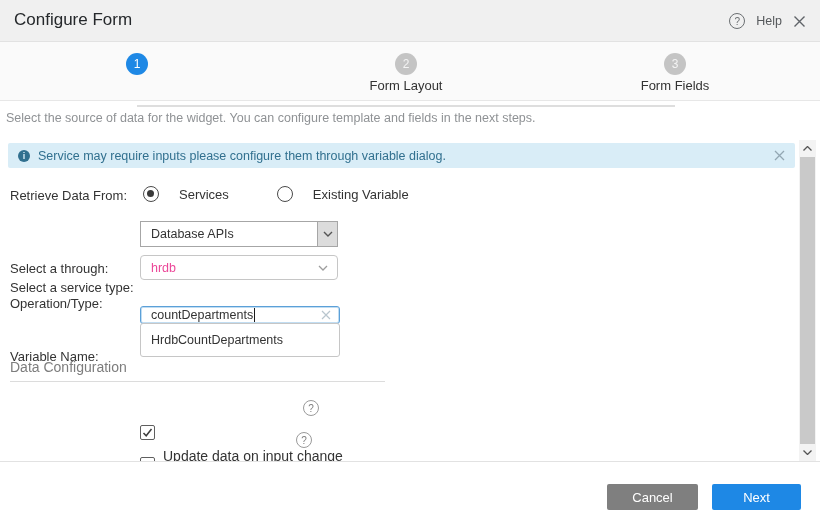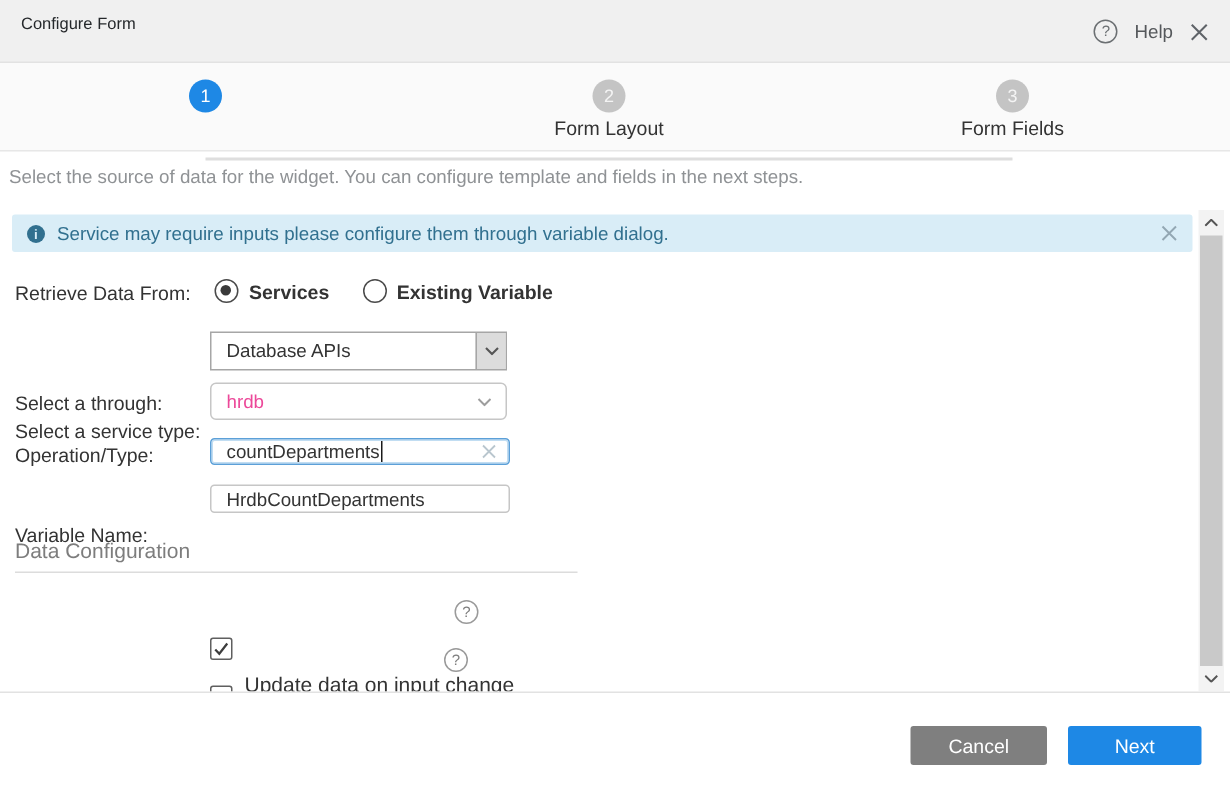--- a/index.html
+++ b/index.html
@@ -1,21 +1,21 @@
 <!DOCTYPE html>
 <html><head>
 <meta charset="utf-8">
 <style>
   html,body{margin:0;padding:0;}
   body{width:820px;height:525px;font-family:"Liberation Sans",sans-serif;overflow:hidden;background:#fff;}
   .dialog{position:relative;width:820px;height:525px;background:#fff;}
 
   
   .hdr{position:absolute;top:0;left:0;right:0;height:42px;background:#f0f0f0;border-bottom:1px solid #e2e2e2;box-sizing:border-box;}
-  .hdr-title{position:absolute;left:14px;top:10px;font-size:11px;color:#25282b;}
+  .hdr-title{position:absolute;left:14px;top:10px;font-size:17px;color:#25282b;}
   .hdr-right{position:absolute;right:14px;top:0;height:42px;display:flex;align-items:center;gap:11px;}
   .qcircle{width:16px;height:16px;border:1.3px solid #6b6f72;border-radius:50%;box-sizing:border-box;
            display:flex;align-items:center;justify-content:center;font-size:10px;color:#6b6f72;cursor:pointer;}
   .hdr-help{font-size:12.5px;color:#55585b;cursor:pointer;}
   .xicon{cursor:pointer;display:flex;align-items:center;}
 
   
   .stepper{position:absolute;top:42px;left:0;right:0;height:59px;background:#fafafa;border-bottom:1px solid #e7e7e7;box-sizing:border-box;}
   .connector{position:absolute;top:63px;left:137px;width:538px;height:2px;background:#dedede;}
   .step-circle{position:absolute;top:53px;width:22px;height:22px;border-radius:50%;display:flex;align-items:center;justify-content:center;
@@ -30,44 +30,44 @@
   
   .banner{position:absolute;left:8px;top:143px;width:787px;height:25px;background:#d9edf7;border-radius:2px;
           display:flex;align-items:center;box-sizing:border-box;padding:0 10px;}
   .info-dot{width:12px;height:12px;border-radius:50%;background:#31708f;color:#d9edf7;font-size:9px;font-weight:bold;
             display:flex;align-items:center;justify-content:center;flex:0 0 auto;}
   .banner-text{margin-left:8px;font-size:12.5px;color:#31708f;}
   .banner-x{margin-left:auto;cursor:pointer;display:flex;align-items:center;}
 
   
   .flabel{position:absolute;left:10px;font-size:13px;color:#333;}
-  .radio-row{position:absolute;left:143px;top:186px;display:flex;align-items:center;gap:7px;font-weight:bold;}
+  .radio-row{position:absolute;left:143px;top:186px;display:flex;align-items:center;gap:20px;}
   .radio{width:16px;height:16px;border:1.6px solid #4a4a4a;border-radius:50%;box-sizing:border-box;position:relative;cursor:pointer;background:#fff;}
   .radio.sel::after{content:"";position:absolute;left:3px;top:3px;width:7px;height:7px;border-radius:50%;background:#3a3a3a;}
   .radio-lbl{font-size:13px;color:#333;cursor:pointer;}
   .radio-gap{width:8px;}
 
   .sel1{position:absolute;left:140px;top:221px;width:198px;height:26px;border:1px solid #a6a6a6;box-sizing:border-box;
         background:#fff;display:flex;align-items:center;cursor:pointer;}
   .sel1-text{flex:1;padding-left:10px;font-size:12.5px;color:#333;}
   .sel1-btn{width:20px;height:100%;background:#dcdcdc;border-left:1px solid #a6a6a6;box-sizing:border-box;
             display:flex;align-items:center;justify-content:center;}
 
   .sel2{position:absolute;left:140px;top:255px;width:198px;height:25px;border:1px solid #c6c6c6;border-radius:4px;box-sizing:border-box;
         background:#fff;display:flex;align-items:center;cursor:pointer;}
   .sel2-text{flex:1;padding-left:10px;font-size:12.5px;color:#ec4899;}
   .sel2-chev{margin-right:9px;display:flex;align-items:center;}
 
-  .opfield{position:absolute;left:140px;top:292px;width:200px;height:18px;border:1px solid #5ca0d8;border-radius:3px;box-sizing:border-box;
+  .opfield{position:absolute;left:140px;top:306px;width:200px;height:18px;border:1px solid #5ca0d8;border-radius:3px;box-sizing:border-box;
            box-shadow:inset 0 0 0 1px rgba(142,193,232,.55);background:#fff;display:flex;align-items:center;cursor:text;}
   .op-text{padding-left:10px;font-size:12.5px;color:#333;}
   .caret{width:1px;height:14px;background:#1a1a1a;margin-left:1px;}
   .op-clear{margin-left:auto;margin-right:8px;cursor:pointer;display:flex;align-items:center;}
 
-  .varinput{position:absolute;left:140px;top:323px;width:200px;height:19px;border:1px solid #c6c6c6;border-radius:3px;box-sizing:border-box;
+  .varinput{position:absolute;left:140px;top:323px;width:200px;height:34px;border:1px solid #c6c6c6;border-radius:3px;box-sizing:border-box;
             padding:0 0 0 10px;font-family:"Liberation Sans",sans-serif;font-size:12.5px;color:#333;outline:none;}
 
   .section-h{position:absolute;left:10px;top:359px;font-size:14px;color:#7d7d7d;}
   .section-rule{position:absolute;left:10px;top:381px;width:375px;height:1px;background:#dcdcdc;}
 
   .cbx-row{position:absolute;left:140px;display:flex;align-items:center;}
   .cbx{width:15px;height:15px;border:1.5px solid #5f5f5f;border-radius:2px;box-sizing:border-box;background:#fff;cursor:pointer;
        display:flex;align-items:center;justify-content:center;}
   .cbx-lbl{margin-left:8px;font-size:14px;color:#333;cursor:pointer;margin-top:48px;}
   .helpq{position:absolute;width:16px;height:16px;border:1.3px solid #9a9a9a;border-radius:50%;box-sizing:border-box;

